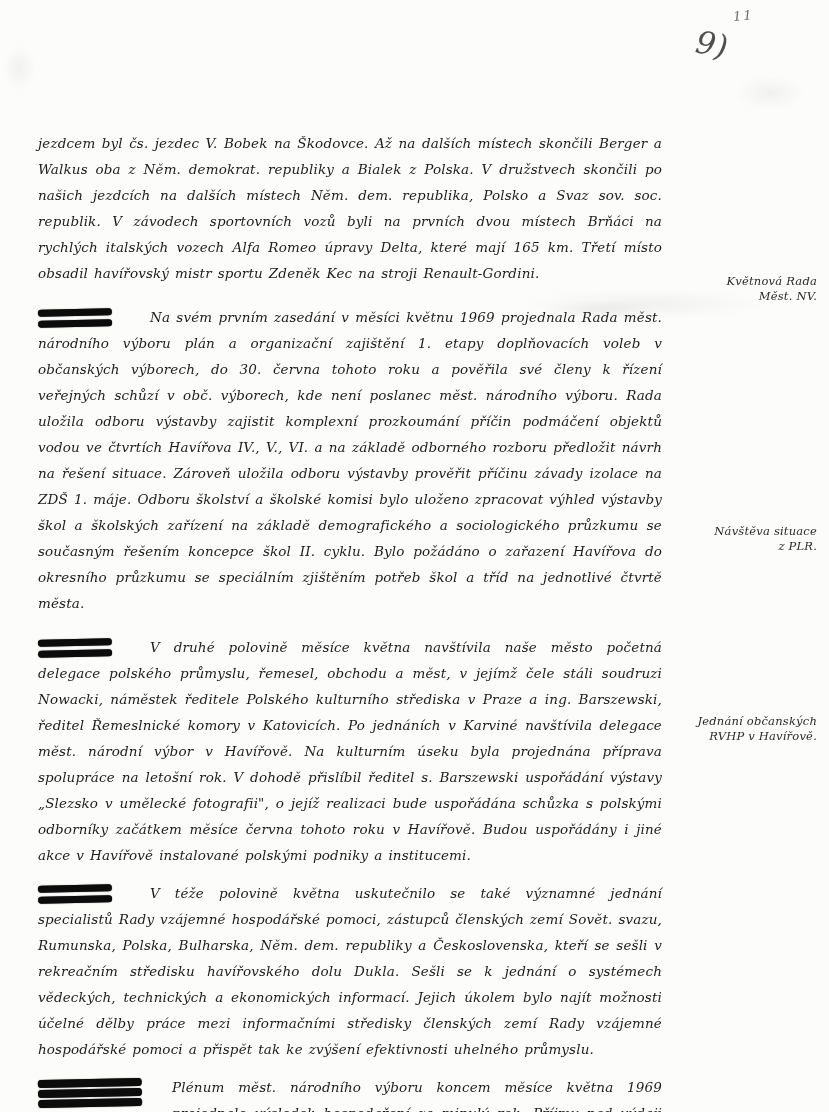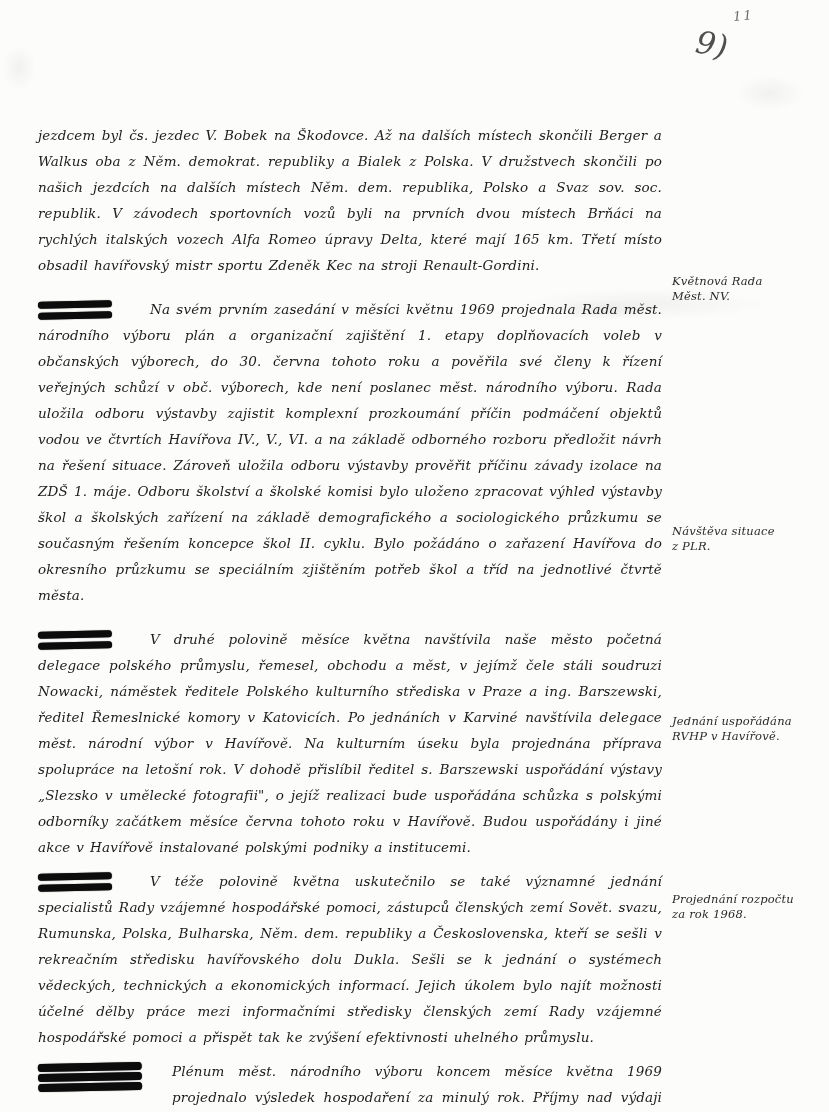--- a/index.html
+++ b/index.html
@@ -4,21 +4,21 @@
 <style>
   html,body{margin:0;padding:0;background:#e8e8e6;}
   .page{
     position:relative;width:829px;height:1112px;margin:0 auto;
     background:#fcfcfa;overflow:hidden;
     font-family:"DejaVu Serif", serif;
   }
   
   .ms-body{position:absolute;left:38px;top:118px;width:624px;}
   .para{
-    margin:4px 0 18px 0;
+    margin:12px 0 18px 0;
     font-style:italic;font-size:13.5px;line-height:26px;
     color:var(--ink,#1c1c1c);
     text-align:justify;letter-spacing:.15px;word-spacing:1.5px;
   }
   .para.tight{margin-bottom:8px;}
   .para.last{margin-bottom:0;}
   
   .redact{
     float:left;width:74px;margin:5px 38px 2px 0;
     transform:rotate(-1.2deg);
@@ -28,21 +28,21 @@
     background:#0c0c0c;border-radius:4px/60%;
     box-shadow:0 0 1px rgba(0,0,0,.8);
   }
   .redact i:last-child{margin-bottom:0;}
   .redact.heavy{width:104px;margin-right:30px;}
   .redact.heavy i{height:8px;margin-bottom:2px;}
   
   .note{
     position:absolute;left:672px;width:145px;
     font-style:italic;font-size:11.5px;line-height:15px;
-    color:#2a2a2a;white-space:pre-line;letter-spacing:.2px;
+    color:#2a2a2a;white-space:pre-line;letter-spacing:.2px;text-align:right;
   }
   .note-1{top:274px;}
   .note-2{top:524px;}
   .note-3{top:714px;}
   .note-4{top:892px;}
   
   .num-small{
     position:absolute;left:733px;top:8px;
     font-style:italic;font-size:13px;color:#6b6b6b;
     letter-spacing:2px;transform:rotate(-5deg);
@@ -97,18 +97,16 @@
           <i></i>
           <i></i>
         </span><span>Plénum měst. národního výboru koncem měsíce května 1969 projednalo výsledek hospodaření za minulý rok. Příjmy nad výdaji dosáhly převahy ve výši 1,505.000.- Kčs. Celková výše příjmů Národního výboru činila 75,800.000.- Kčs, výdajů 74,334.000.- Kčs. Nejvíce prostředků z této částky bylo vynaloženo na hospodaření s bytovým fondem, který je majetkem Národního výboru (celkem 4.289 bytových jednotek). Jde o částku 23,000.000.- Kčs (z toho hlavní výdaje jsou na dodávku tepla – 16,649.000 Kčs a na úhradu bytového fondu – 3,887.000 Kčs). Druhou podstatnou částku z celkových výdajů jde na školství a činí 13,957.000 Kčs. Na technické</span></p>
 
   </div>
 
   <div class="note note-1">Květnová Rada
 Měst. NV.</div>
   <div class="note note-2">Návštěva situace
 z PLR.</div>
-  <div class="note note-3">Jednání uspořádána
+  <div class="note note-3">Jednání občanských
 RVHP v Havířově.</div>
-  <div class="note note-4">Projednání rozpočtu
-za rok 1968.</div>
 
 </div>
 
 </body></html>

